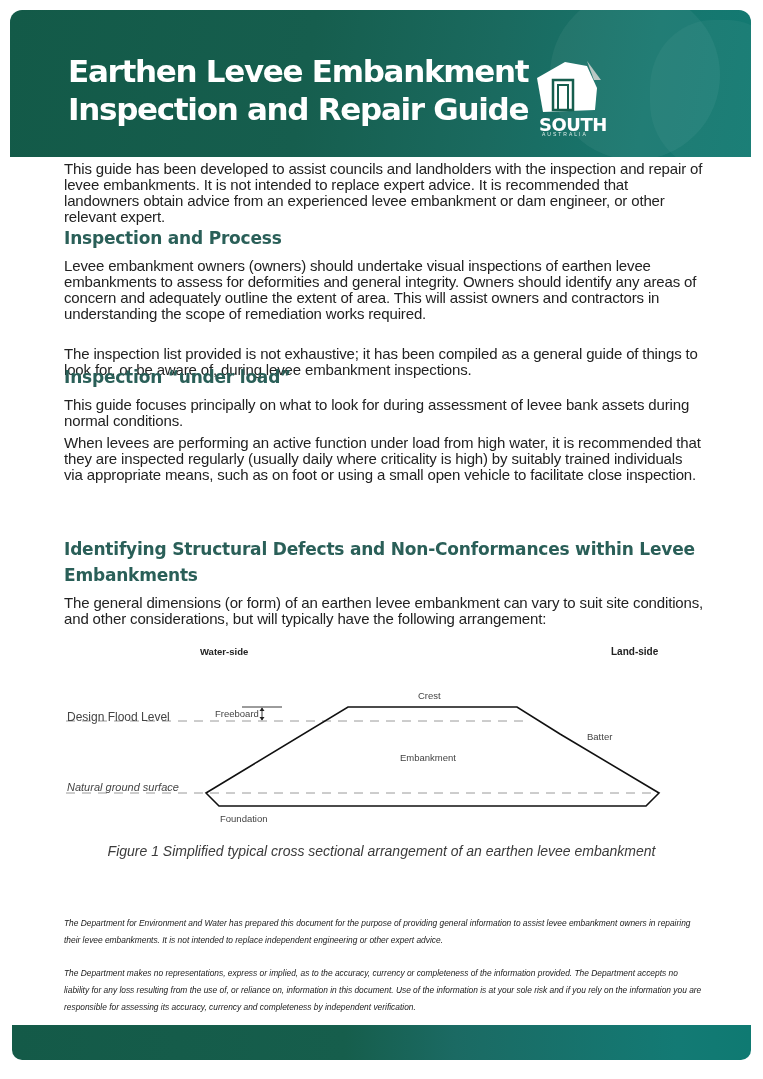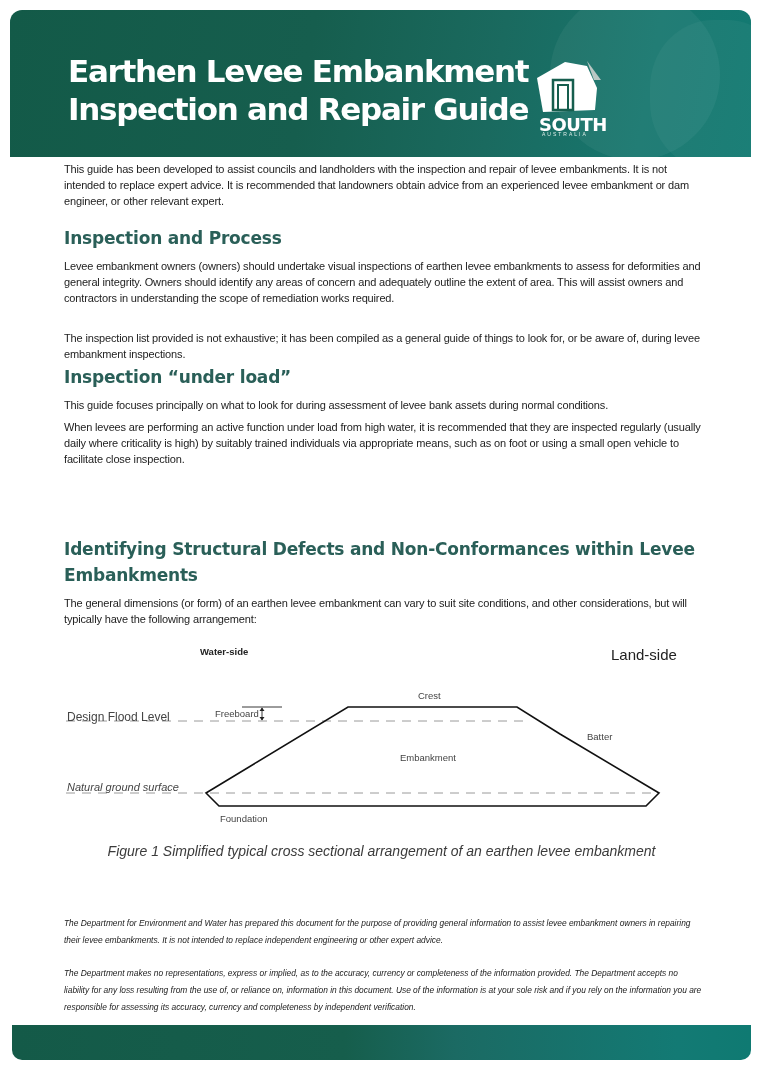--- a/index.html
+++ b/index.html
@@ -27,21 +27,21 @@
   .sa-sub { position: absolute; left: 7px; top: 73px; color: #dfeeea; font-size: 5px; letter-spacing: 2px; }
   .gov { position: absolute; left: 618px; top: 57px; width: 120px; text-align: center; color: #fff; }
   .gov .crest { width: 30px; height: 30px; margin: 0 auto 3px; border: 1.5px solid #fff; border-radius: 50%;
     position: relative; }
   .gov .crest::after { content: ""; position: absolute; left: 9px; top: 8px; width: 10px; height: 10px;
     border-radius: 50% 50% 40% 40%; background: #fff; }
   .gov .g1 { font-size: 8.5px; font-weight: bold; line-height: 10px; }
   .gov .rule { width: 80px; margin: 3px auto; border-top: 1px solid #fff; }
   .gov .g2 { font-size: 7.5px; line-height: 9px; color: #e8f2ef; }
 
-  .content { position: absolute; left: 64px; width: 640px; font-size: 11px; line-height: 16px;
+  .content { position: absolute; left: 64px; width: 640px; font-size: 15px; line-height: 16px;
     color: #222; letter-spacing: -0.15px; }
   .content p { margin: 0; }
   h2 { position: absolute; left: 64px; margin: 0; color: #2a5f58; font-family: "DejaVu Sans", sans-serif;
     font-weight: bold; font-size: 17px; line-height: 26px; letter-spacing: -0.2px; width: 650px; }
 
   .diagram { position: absolute; left: 0; top: 630px; width: 763px; height: 210px; }
   .caption { position: absolute; left: 0; width: 763px; top: 843px; text-align: center; font-style: italic;
     font-size: 14px; color: #3b3b3b; padding-left: 0; }
   .disclaimer { position: absolute; left: 64px; width: 640px; font-style: italic; font-size: 8.4px;
     line-height: 17px; color: #1a1a1a; }
@@ -99,21 +99,21 @@
     <line x1="66" y1="793" x2="655" y2="793" stroke="#9a9a9a" stroke-width="1" stroke-dasharray="9,7"></line>
 
     <polygon points="206,793 348,707 517,707 560,734 659,793 646,806 219,806" fill="none" stroke="#111" stroke-width="1.6"></polygon>
 
     <line x1="242" y1="707" x2="282" y2="707" stroke="#222" stroke-width="0.9"></line>
     <line x1="262" y1="708" x2="262" y2="720" stroke="#222" stroke-width="0.9"></line>
     <polygon points="259.5,711 262,707.5 264.5,711" fill="#222"></polygon>
     <polygon points="259.5,717 262,720.5 264.5,717" fill="#222"></polygon>
   </svg>
   <div style="position:absolute;left:200px;top:16px;font-weight:bold;font-size:9.5px;color:#222;">Water-side</div>
-  <div style="position:absolute;left:603px;top:16px;font-weight:normal;font-size:15px;color:#222;padding-left:8px;">Land-side</div>
+  <div style="position:absolute;left:603px;top:16px;font-weight:bold;font-size:10px;color:#222;padding-left:8px;">Land-side</div>
   <div style="position:absolute;left:418px;top:60px;font-size:9.5px;color:#444;">Crest</div>
   <div style="position:absolute;left:67px;top:80px;font-size:12px;color:#444;">Design Flood Level</div>
   <div style="position:absolute;left:215px;top:78px;font-size:9.5px;color:#444;">Freeboard</div>
   <div style="position:absolute;left:587px;top:101px;font-size:9.5px;color:#444;">Batter</div>
   <div style="position:absolute;left:400px;top:122px;font-size:9.5px;color:#444;">Embankment</div>
   <div style="position:absolute;left:67px;top:151px;font-size:11px;color:#444;font-style:italic;">Natural ground surface</div>
   <div style="position:absolute;left:220px;top:183px;font-size:9.5px;color:#444;">Foundation</div>
 </div>
 
 <div class="caption">Figure 1 Simplified typical cross sectional arrangement of an earthen levee embankment</div>

